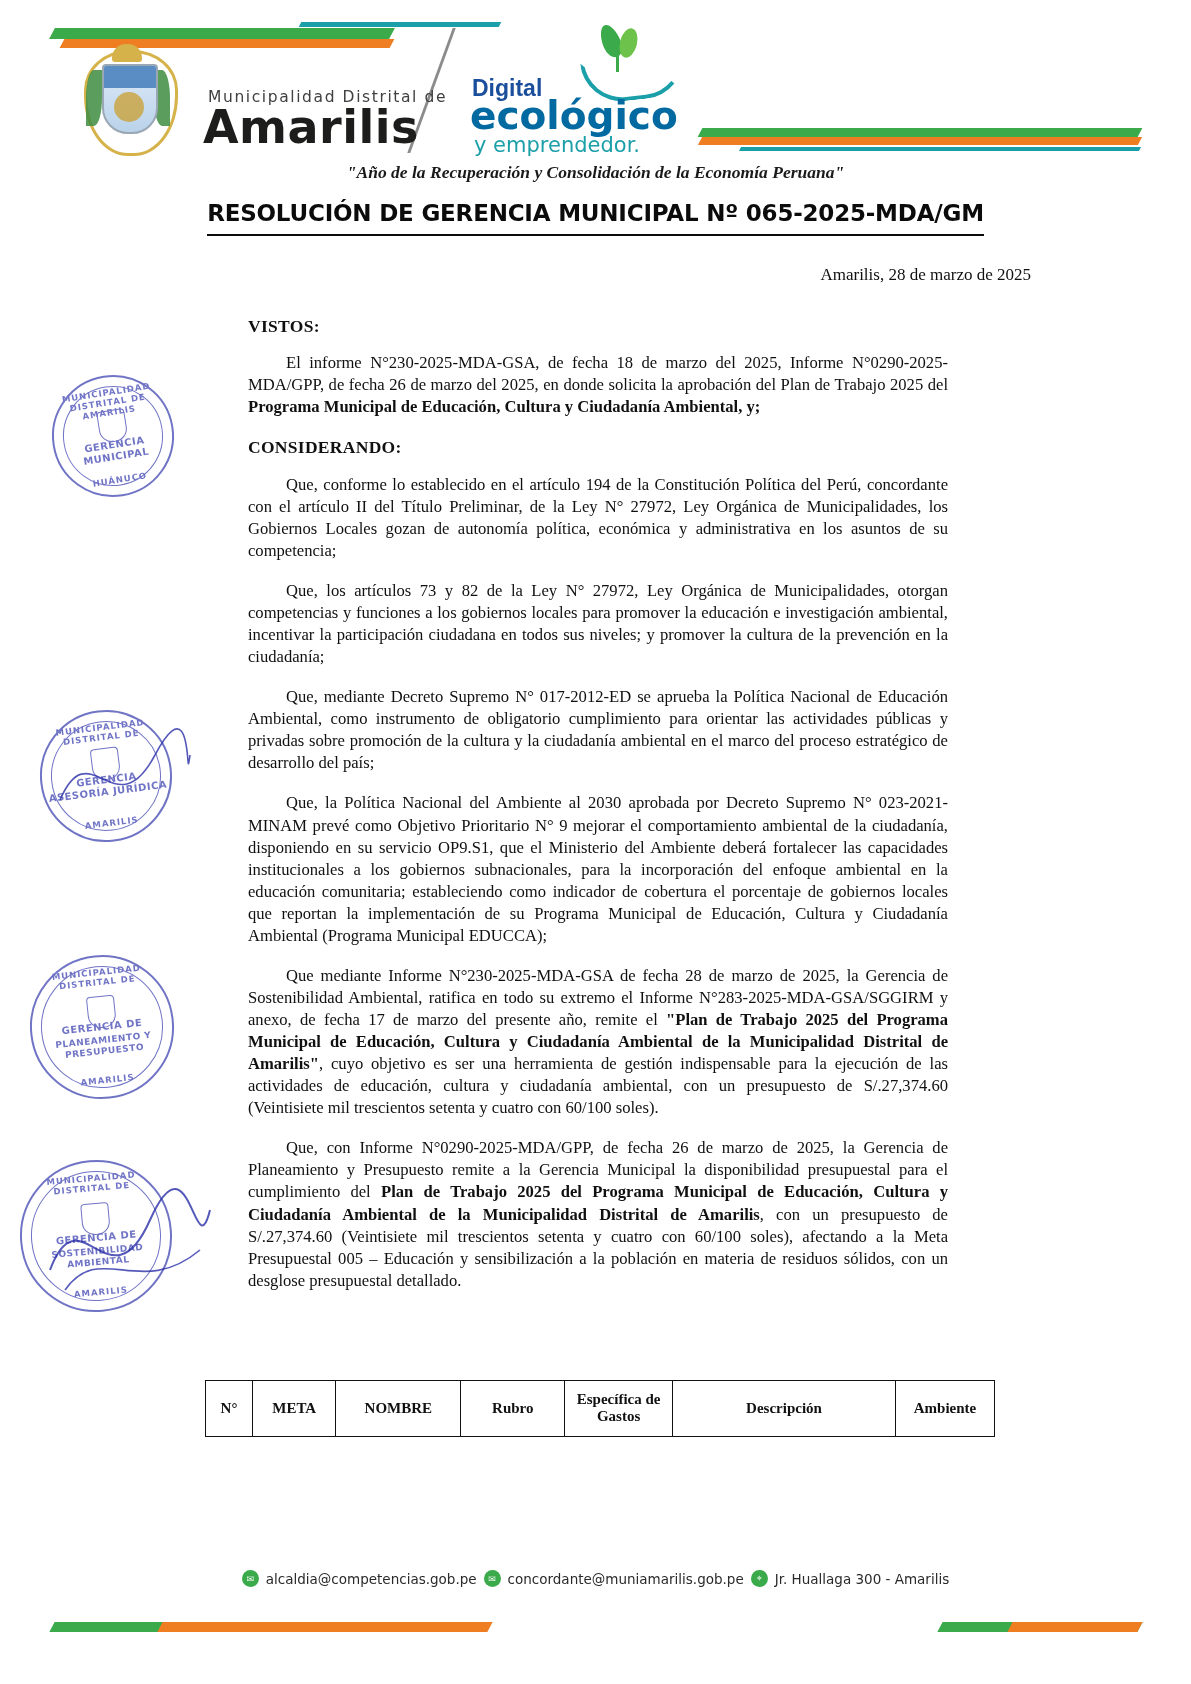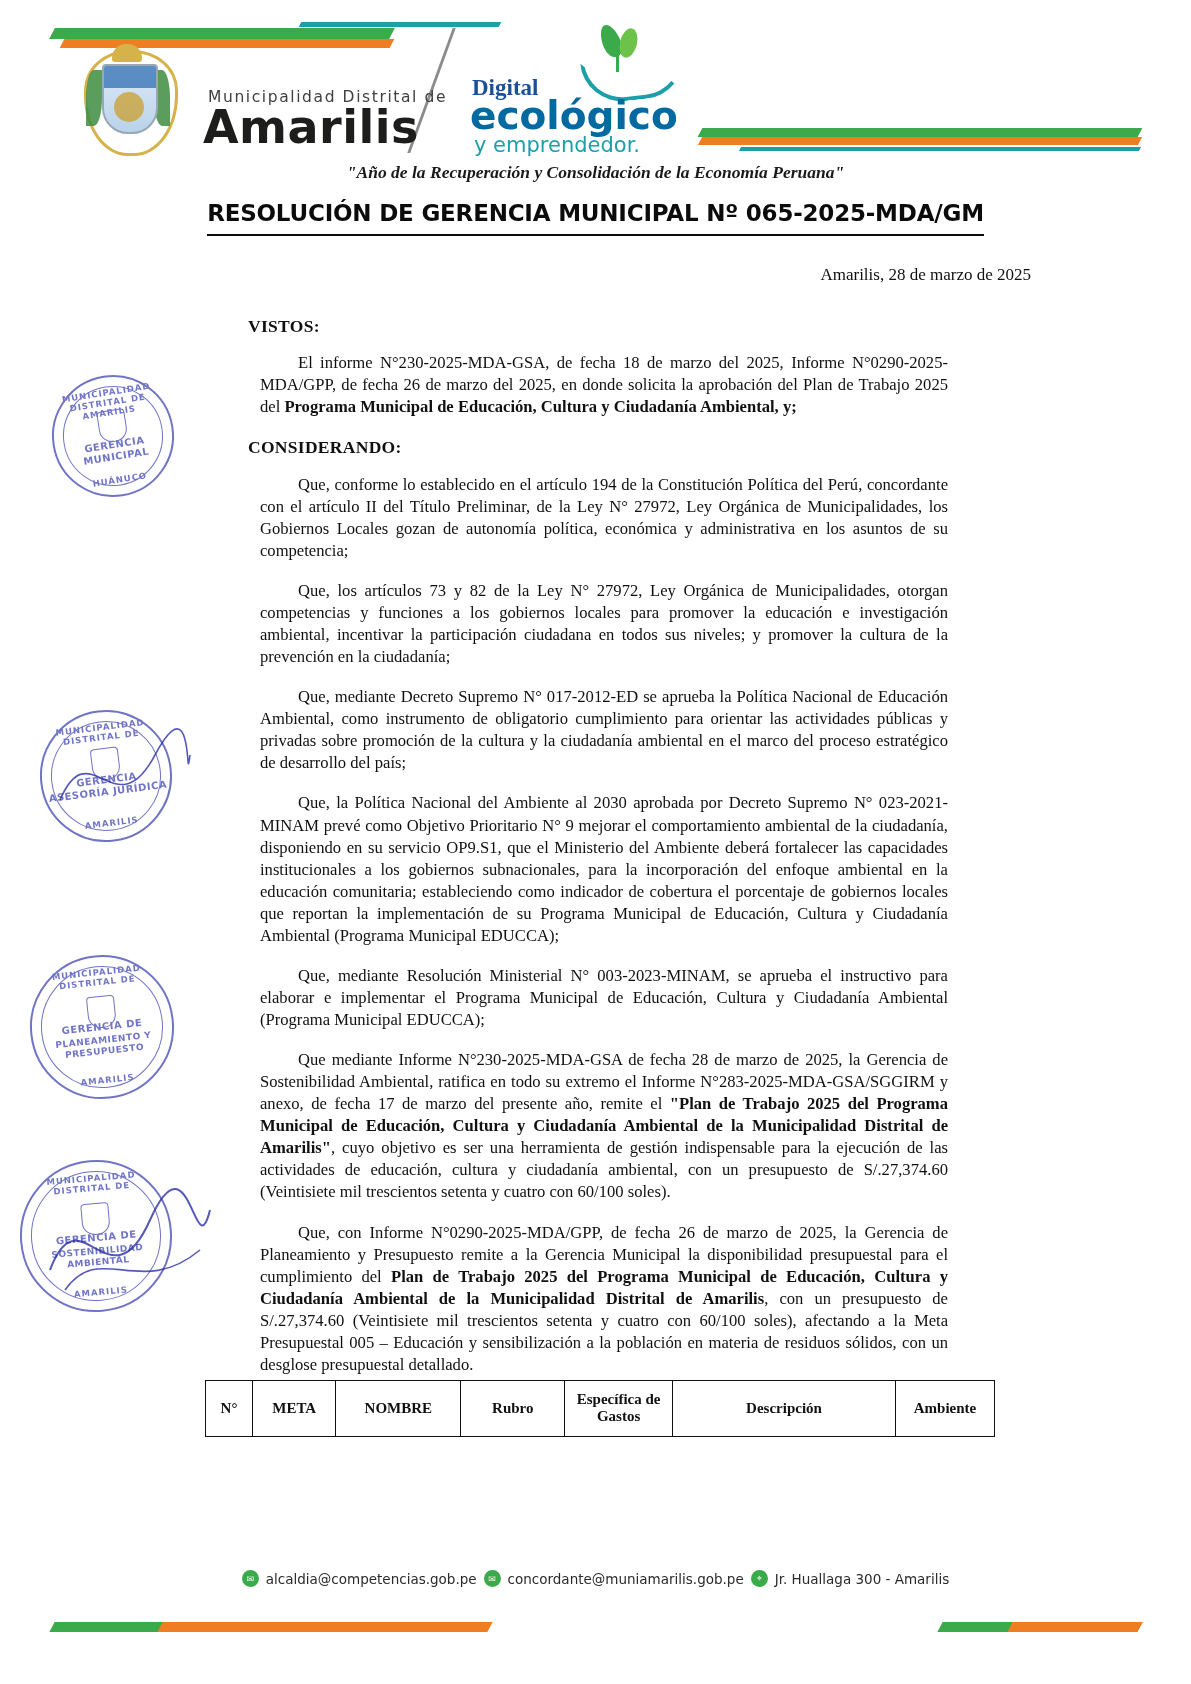--- a/index.html
+++ b/index.html
@@ -143,21 +143,21 @@
     font-family: "DejaVu Sans", sans-serif;
     font-weight: bold;
     font-size: 46px;
     letter-spacing: 0.5px;
     color: #1d1d1b;
   }
 
   .digital-word {
     position: absolute;
     left: 472px; top: 75px;
-    font-family: Liberation Serif, serif;
+    font-family: Liberation Sans, sans-serif;
     font-weight: bold;
     font-size: 23px;
     color: #1b4f9c;
   }
   .eco-word {
     position: absolute;
     left: 470px; top: 93px;
     font-family: "DejaVu Sans", sans-serif;
     font-weight: bold;
     font-size: 39px;
@@ -253,21 +253,21 @@
     text-align: justify;
   }
   .doc h3 {
     margin: 0 0 14px 0;
     font-family: "Liberation Serif", serif;
     font-weight: bold;
     font-size: 17.5px;
     letter-spacing: .3px;
   }
   .doc p {
-    margin: 0 0 18px 12px;
+    margin: 0 0 18px 0;
     text-indent: 38px;
   }
   .doc .lbl { font-weight: bold; }
 
   
   .tbl {
     position: absolute;
     left: 205px; top: 1380px;
     width: 790px;
     border-collapse: collapse;
@@ -443,21 +443,20 @@
   <p>
     <span>El informe N°230-2025-MDA-GSA, de fecha 18 de marzo del 2025, Informe N°0290-2025-MDA/GPP, de fecha 26 de marzo del 2025, en donde solicita la aprobación del Plan de Trabajo 2025 del </span><span class="lbl">Programa Municipal de Educación, Cultura y Ciudadanía Ambiental, y;</span>
   </p>
 
   <h3>CONSIDERANDO:</h3>
 
   <p>Que, conforme lo establecido en el artículo 194 de la Constitución Política del Perú, concordante con el artículo II del Título Preliminar, de la Ley N° 27972, Ley Orgánica de Municipalidades, los Gobiernos Locales gozan de autonomía política, económica y administrativa en los asuntos de su competencia;</p>
   <p>Que, los artículos 73 y 82 de la Ley N° 27972, Ley Orgánica de Municipalidades, otorgan competencias y funciones a los gobiernos locales para promover la educación e investigación ambiental, incentivar la participación ciudadana en todos sus niveles; y promover la cultura de la prevención en la ciudadanía;</p>
   <p>Que, mediante Decreto Supremo N° 017-2012-ED se aprueba la Política Nacional de Educación Ambiental, como instrumento de obligatorio cumplimiento para orientar las actividades públicas y privadas sobre promoción de la cultura y la ciudadanía ambiental en el marco del proceso estratégico de desarrollo del país;</p>
   <p>Que, la Política Nacional del Ambiente al 2030 aprobada por Decreto Supremo N° 023-2021-MINAM prevé como Objetivo Prioritario N° 9 mejorar el comportamiento ambiental de la ciudadanía, disponiendo en su servicio OP9.S1, que el Ministerio del Ambiente deberá fortalecer las capacidades institucionales a los gobiernos subnacionales, para la incorporación del enfoque ambiental en la educación comunitaria; estableciendo como indicador de cobertura el porcentaje de gobiernos locales que reportan la implementación de su Programa Municipal de Educación, Cultura y Ciudadanía Ambiental (Programa Municipal EDUCCA);</p>
-  <p>Que, mediante Resolución Ministerial N° 003-2023-MINAM, se aprueba el instructivo para elaborar e implementar el Programa Municipal de Educación, Cultura y Ciudadanía Ambiental (Programa Municipal EDUCCA);</p>
 
   <p>
     <span>Que mediante Informe N°230-2025-MDA-GSA de fecha 28 de marzo de 2025, la Gerencia de Sostenibilidad Ambiental, ratifica en todo su extremo el Informe N°283-2025-MDA-GSA/SGGIRM y anexo, de fecha 17 de marzo del presente año, remite el </span><span class="lbl">"Plan de Trabajo 2025 del Programa Municipal de Educación, Cultura y Ciudadanía Ambiental de la Municipalidad Distrital de Amarilis"</span><span>, cuyo objetivo es ser una herramienta de gestión indispensable para la ejecución de las actividades de educación, cultura y ciudadanía ambiental, con un presupuesto de S/.27,374.60 (Veintisiete mil trescientos setenta y cuatro con 60/100 soles).</span>
   </p>
 
   <p>
     <span>Que, con Informe N°0290-2025-MDA/GPP, de fecha 26 de marzo de 2025, la Gerencia de Planeamiento y Presupuesto remite a la Gerencia Municipal la disponibilidad presupuestal para el cumplimiento del </span><span class="lbl">Plan de Trabajo 2025 del Programa Municipal de Educación, Cultura y Ciudadanía Ambiental de la Municipalidad Distrital de Amarilis</span><span>, con un presupuesto de S/.27,374.60 (Veintisiete mil trescientos setenta y cuatro con 60/100 soles), afectando a la Meta Presupuestal 005 – Educación y sensibilización a la población en materia de residuos sólidos, con un desglose presupuestal detallado.</span>
   </p>
 </div>
 

